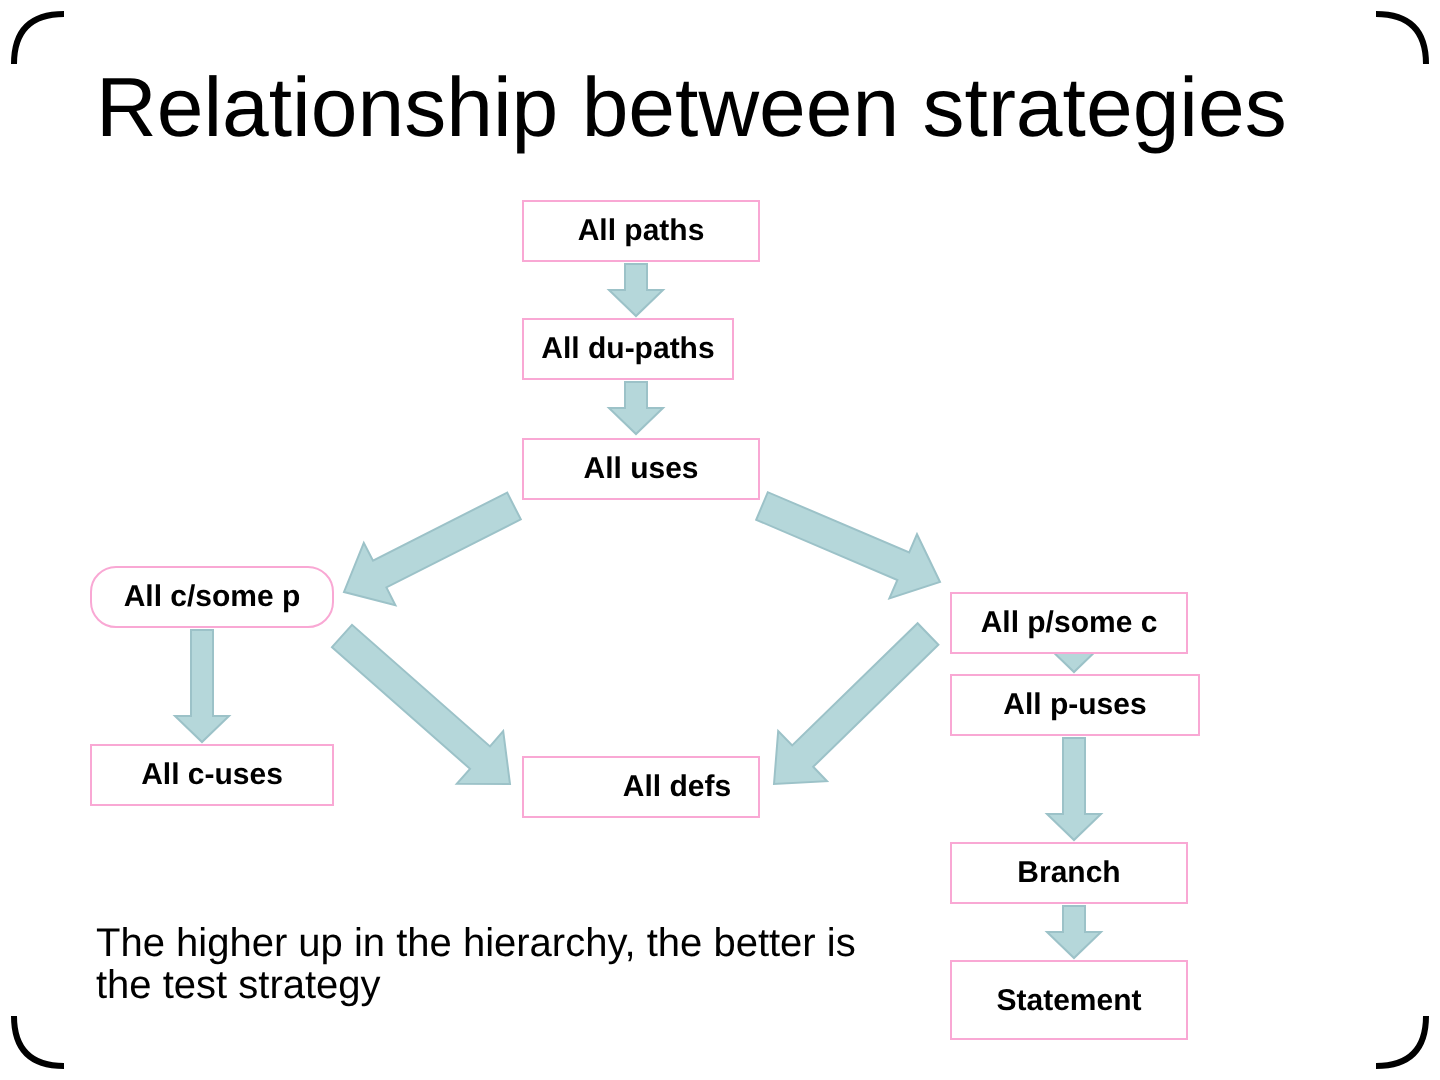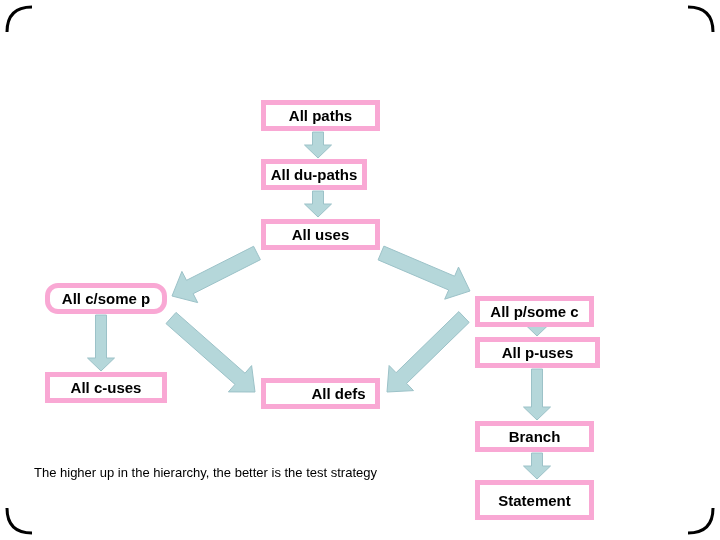--- a/index.html
+++ b/index.html
@@ -20,36 +20,36 @@
     margin:0;
     font-size:42px;
     font-weight:400;
     color:#000;
     letter-spacing:0px;
     white-space:nowrap;
   }
   .node{
     position:absolute;
     box-sizing:border-box;
-    border:5px solid #f9a8d4;
+    border:1px solid #f9a8d4;
     background:#fff;
     color:#000;
     font-size:15px;
     font-weight:700;
     display:flex;
     align-items:center;
     justify-content:center;
     white-space:nowrap;
   }
   .note{
     position:absolute;
-    left:34px;top:462px;
+    left:48px;top:462px;
     width:382px;
     margin:0;
-    font-size:13px;
+    font-size:20px;
     line-height:21px;
     color:#000;
   }
   .corner{stroke:#000;stroke-width:3;fill:none;}
 </style>
 </head>
 <body>
 
 <div class="slide">
   <svg id="diagram-svg" viewBox="0 0 720 540" xmlns="http://www.w3.org/2000/svg">
@@ -64,20 +64,21 @@
         <polygon points="378.1,259.9 448.7,290 444.7,299.2 470,291 458.5,267.1 454.6,276.2 383.9,246.1" fill="#b5d7da" stroke="#9cc2c8" stroke-width="1"></polygon>
         <polygon points="95.5,315 95.5,358 87.5,358 101,371 114.5,358 106.5,358 106.5,315" fill="#b5d7da" stroke="#9cc2c8" stroke-width="1"></polygon>
         <polygon points="166,323.6 235,384.4 228.4,391.9 255,392 251.6,365.6 245,373.2 176,312.4" fill="#b5d7da" stroke="#9cc2c8" stroke-width="1"></polygon>
         <polygon points="531.5,308 531.5,323 523.5,323 537,336 550.5,323 542.5,323 542.5,308" fill="#b5d7da" stroke="#9cc2c8" stroke-width="1"></polygon>
         <polygon points="458.8,311.6 396.1,372.7 389.1,365.5 387,392 413.5,390.6 406.6,383.4 469.2,322.4" fill="#b5d7da" stroke="#9cc2c8" stroke-width="1"></polygon>
         <polygon points="531.5,369 531.5,407 523.5,407 537,420 550.5,407 542.5,407 542.5,369" fill="#b5d7da" stroke="#9cc2c8" stroke-width="1"></polygon>
         <polygon points="531.5,453 531.5,466 523.5,466 537,479 550.5,466 542.5,466 542.5,453" fill="#b5d7da" stroke="#9cc2c8" stroke-width="1"></polygon>
       </g>
   </svg>
 
+  <h1 class="slide-title">Relationship between strategies</h1>
 
   <div id="nodes">
       <div class="node" style="left: 261px; top: 100px; width: 119px; height: 31px;">All paths</div>
       <div class="node" style="left: 261px; top: 159px; width: 106px; height: 31px;">All du-paths</div>
       <div class="node" style="left: 261px; top: 219px; width: 119px; height: 31px;">All uses</div>
       <div class="node" style="left: 45px; top: 283px; width: 122px; height: 31px; border-radius: 13px;">All c/some p</div>
       <div class="node" style="left: 475px; top: 276px; width: 119px; height: 31px; margin-top: 20px;">All p/some c</div>
       <div class="node" style="left: 45px; top: 372px; width: 122px; height: 31px;">All c-uses</div>
       <div class="node" style="left: 475px; top: 337px; width: 125px; height: 31px;">All p-uses</div>
       <div class="node" style="left: 261px; top: 378px; width: 119px; height: 31px; padding-left: 36px;">All defs</div>

